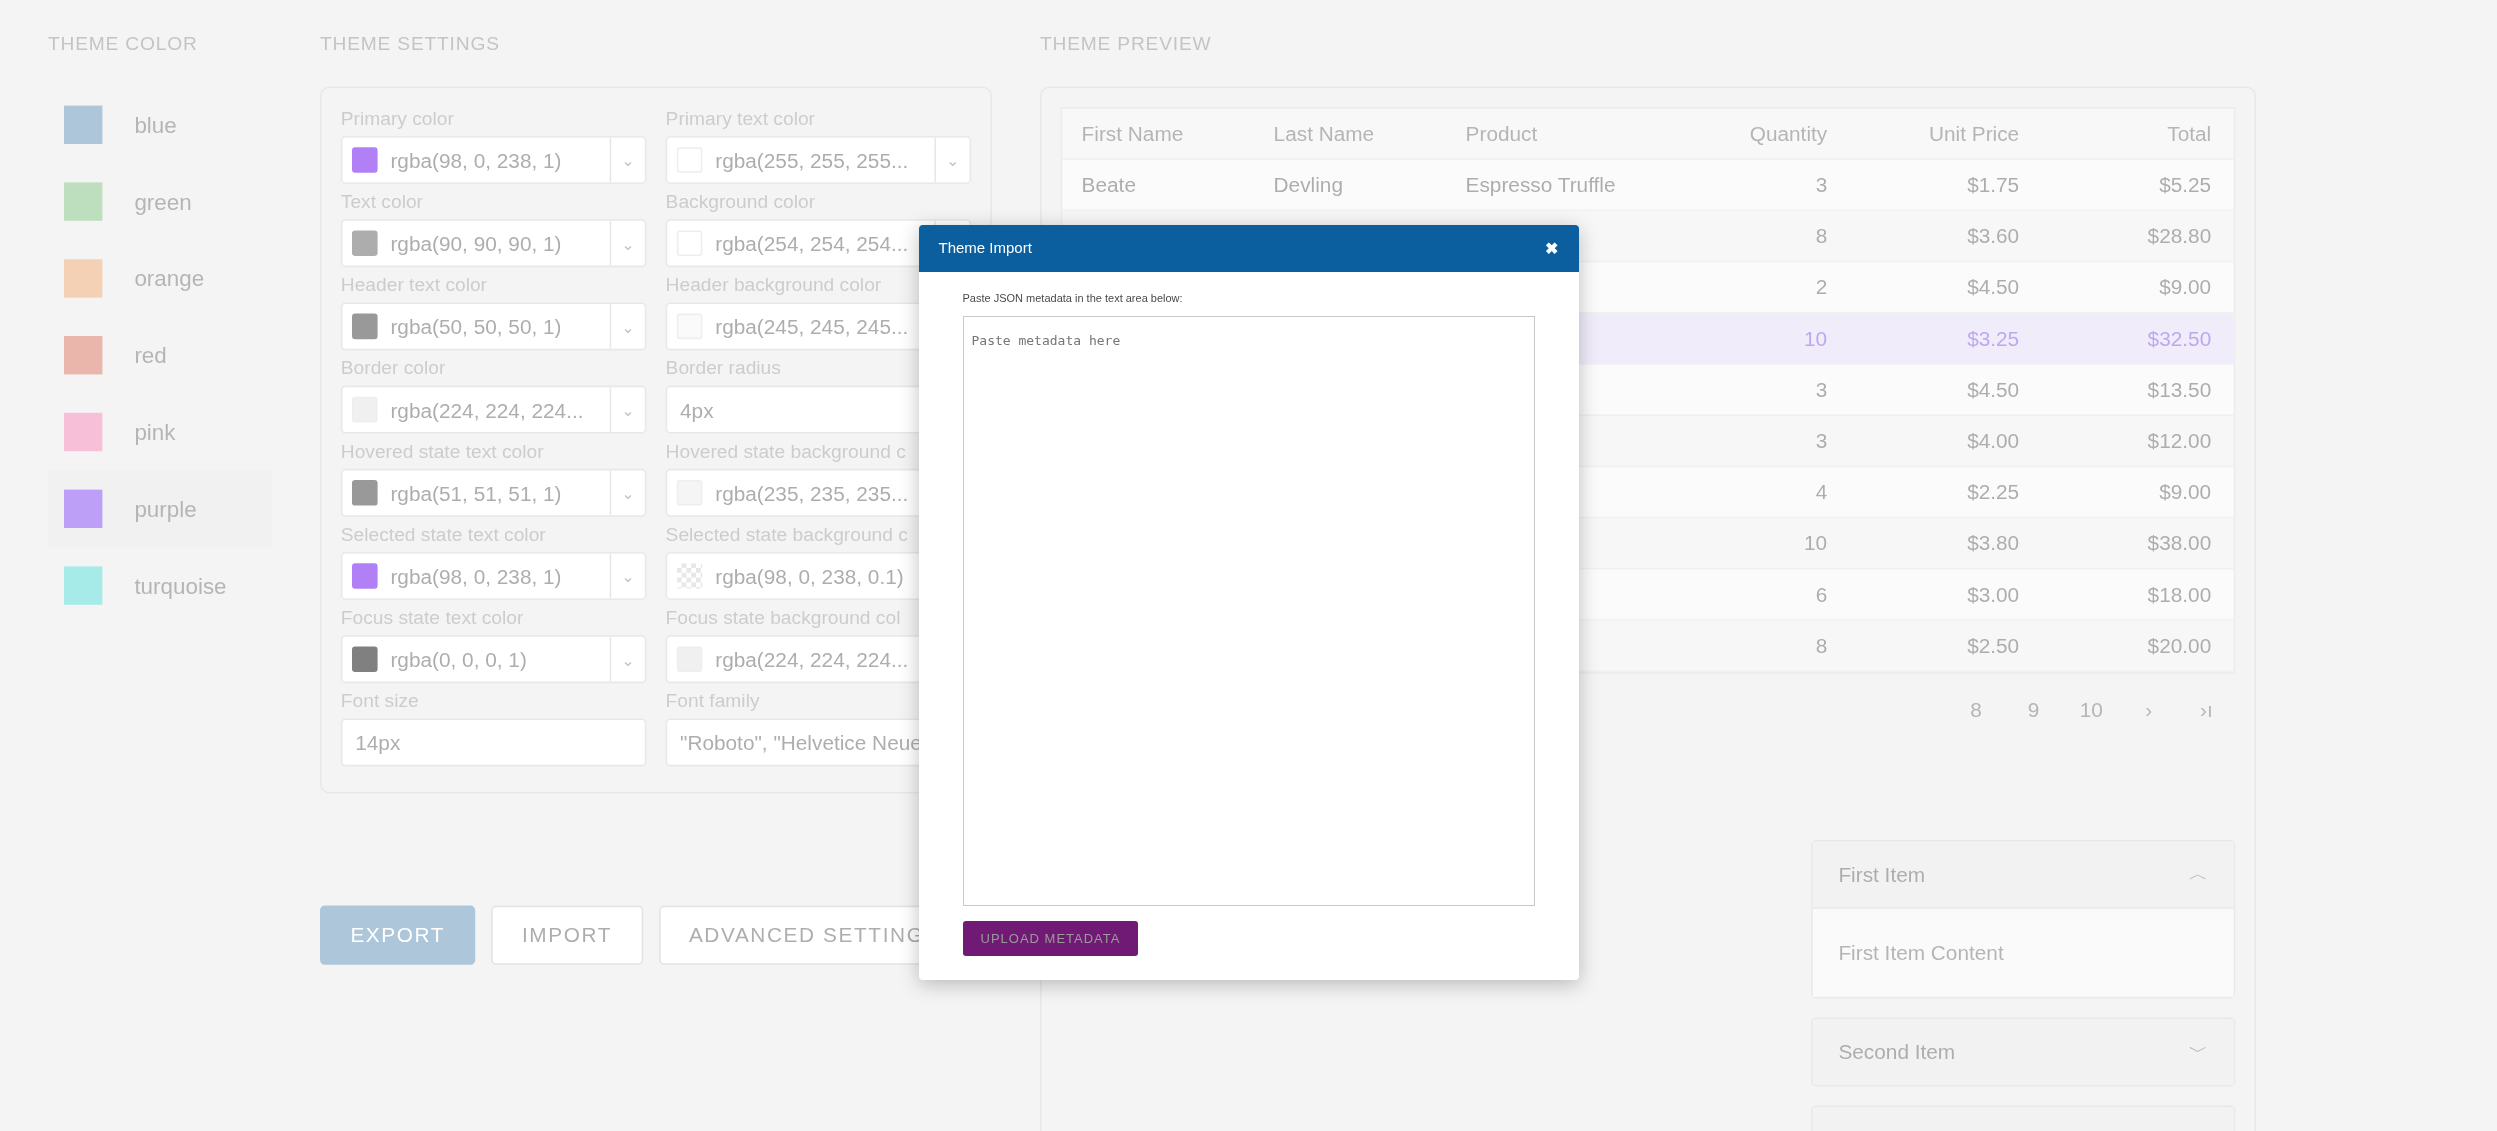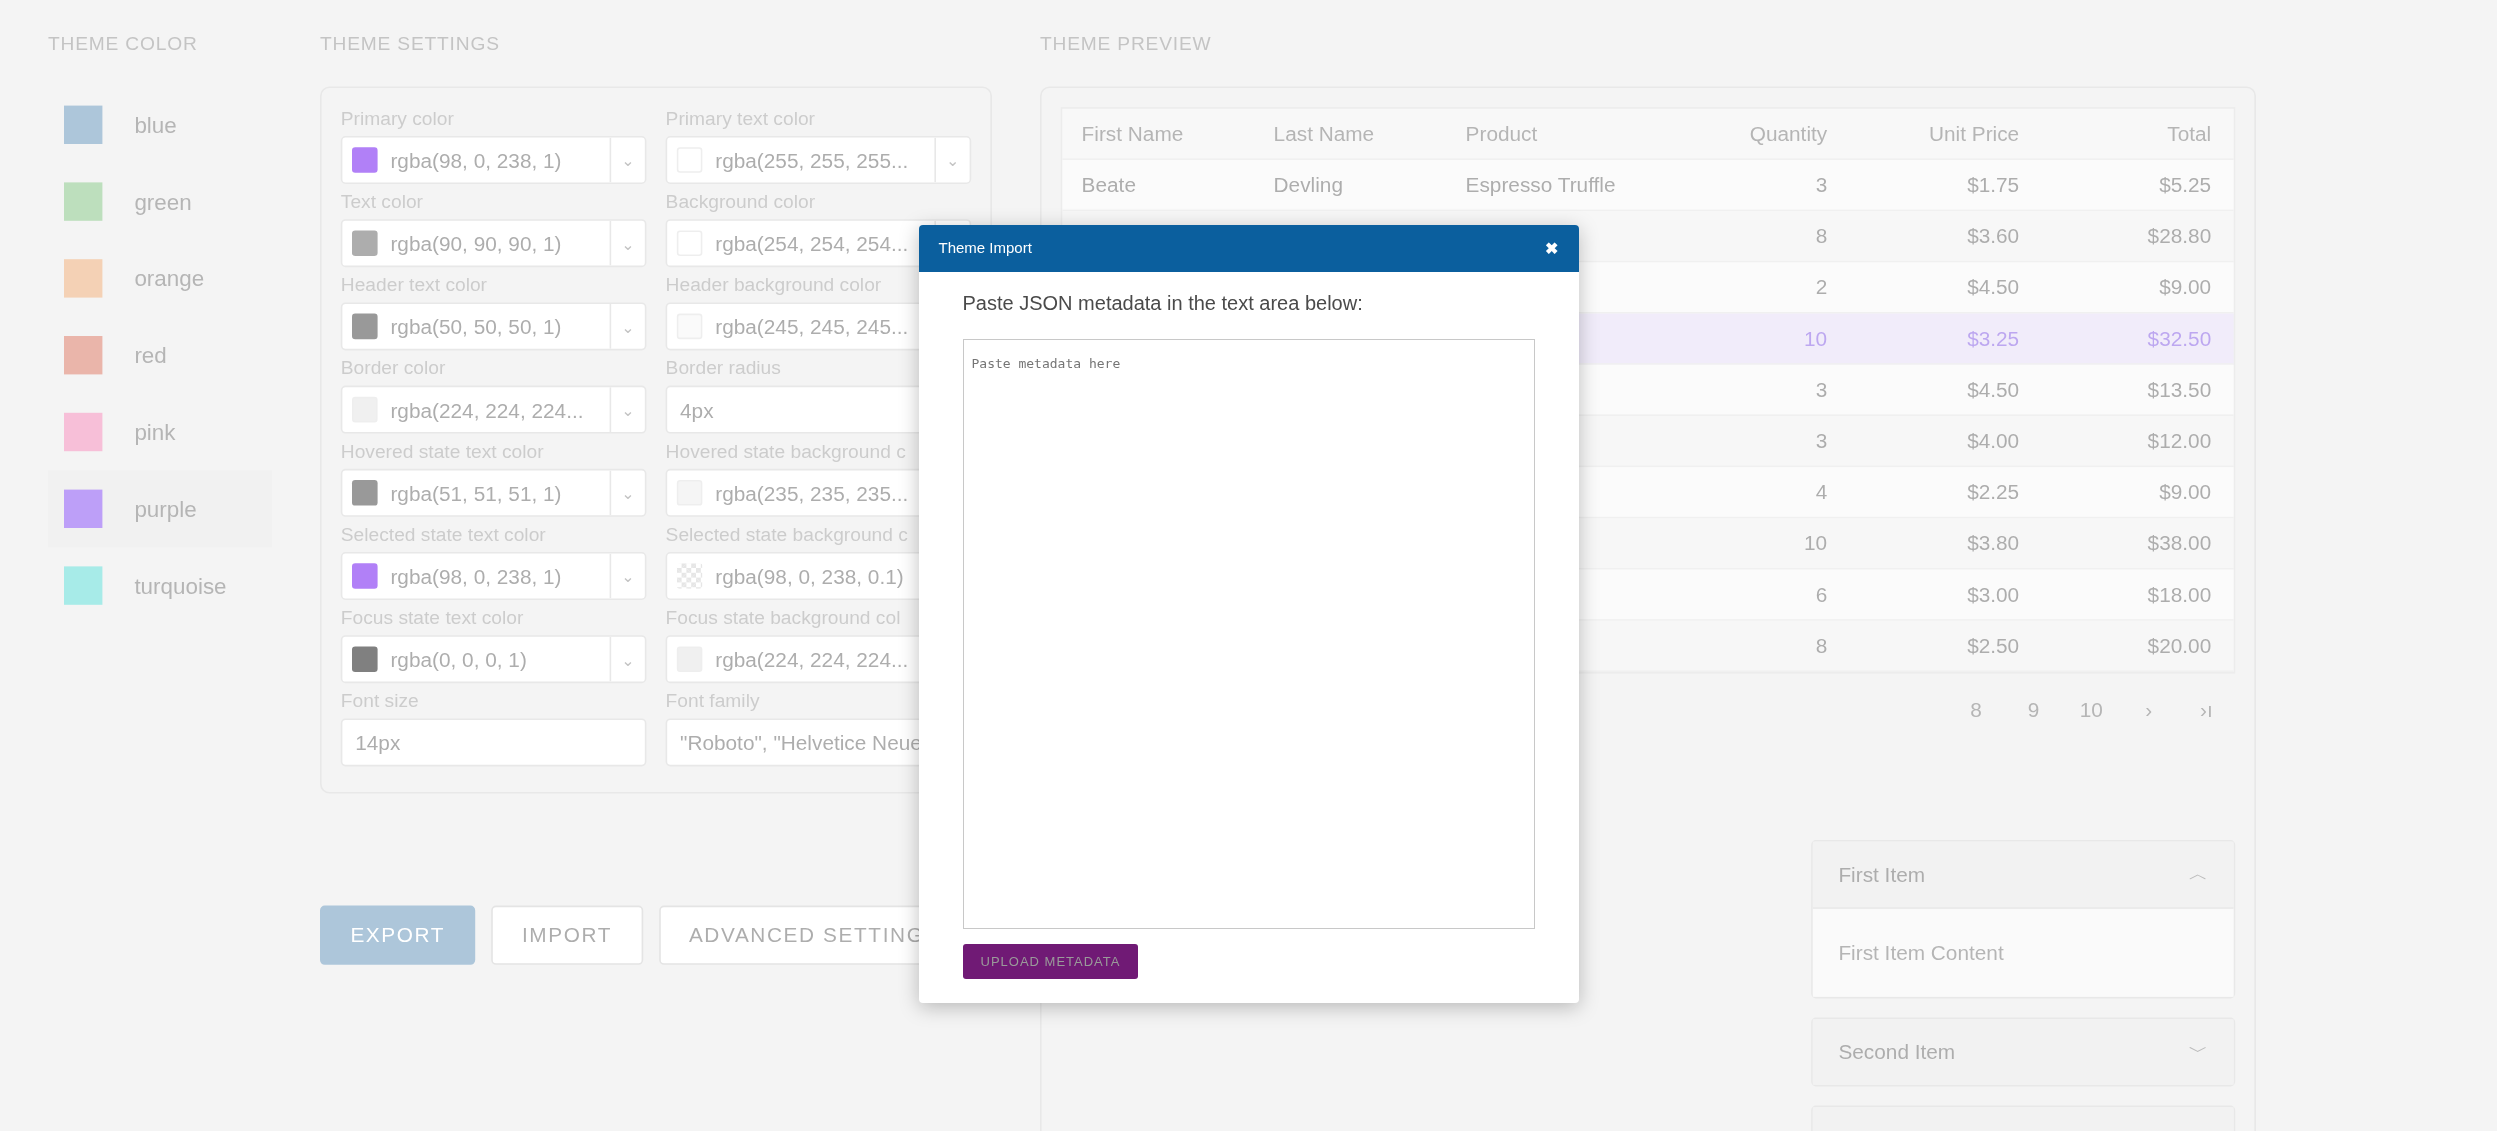--- a/index.html
+++ b/index.html
@@ -55,21 +55,21 @@
 .accordion-header { display: flex; justify-content: space-between; align-items: center; padding: 12px 16px; font-size: 13px; color: #5a5a5a; cursor: pointer; background: #e4e4e4; }
 .accordion-content { padding: 20px 16px; font-size: 13px; color: #6a6a6a; background: #f4f4f4; border-top: 1px solid #d0d0d0; }
 .accordion-caret { font-size: 12px; color: #777; }
 
 .overlay { position: fixed; inset: 0; background: rgba(255,255,255,0.5); display: flex; align-items: flex-start; justify-content: center; padding-top: 225px; }
 .modal { width: 660px; background: #fff; border-radius: 4px; box-shadow: 0 4px 20px rgba(0,0,0,0.25); }
 .modal-header { background: #0b5f9e; color: #fff; padding: 14px 20px; display: flex; justify-content: space-between; align-items: flex-start; border-radius: 4px 4px 0 0; gap: 20px; }
 .modal-title { font-size: 15px; font-weight: 400; }
 .modal-close { color: #fff; cursor: pointer; font-size: 16px; font-weight: bold; }
 .modal-body { padding: 20px 44px 24px; }
-.modal-instruction { font-size: 20px; color: #4a4a4a; margin-bottom: 24px; }
+.modal-instruction { font-size: 11px; color: #4a4a4a; margin-bottom: 12px; }
 .modal-textarea { width: 100%; height: 590px; border: 1px solid #c8c8c8; padding: 16px 8px; font-family: monospace; font-size: 13px; color: #7f1d1d; resize: none; outline: none; }
 .modal-upload-btn { margin-top: 12px; padding: 10px 18px; background: #701a75; color: #9a9a9a; border-radius: 3px; font-size: 13px; letter-spacing: 1px; border: none; cursor: pointer; }
 </style>
 </head>
 <body>
 
 <div class="main-container">
 
   <div class="left-panel">
     <div class="section-title">THEME COLOR</div>

